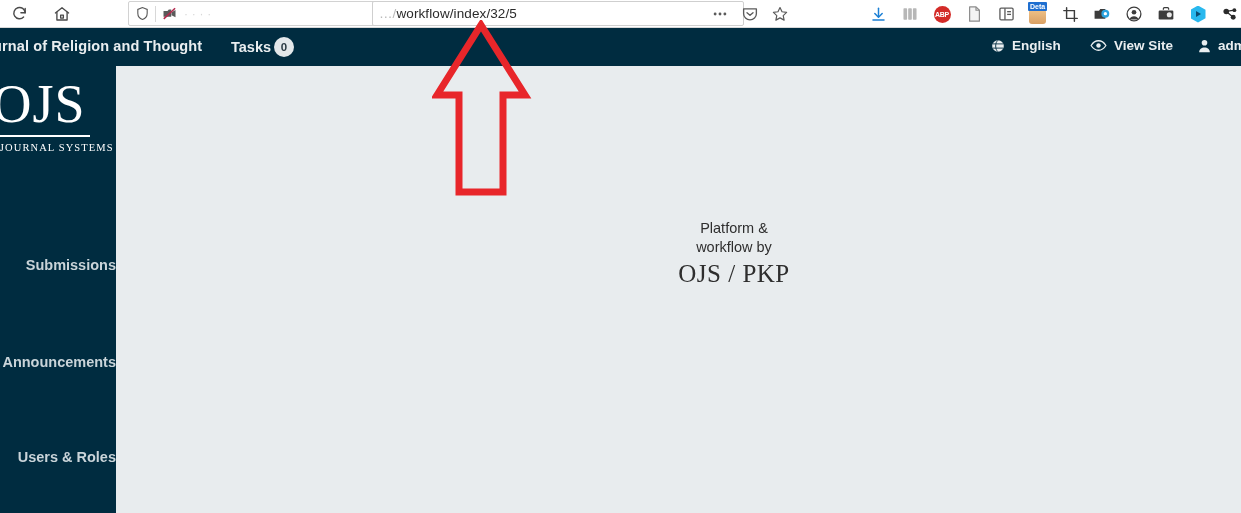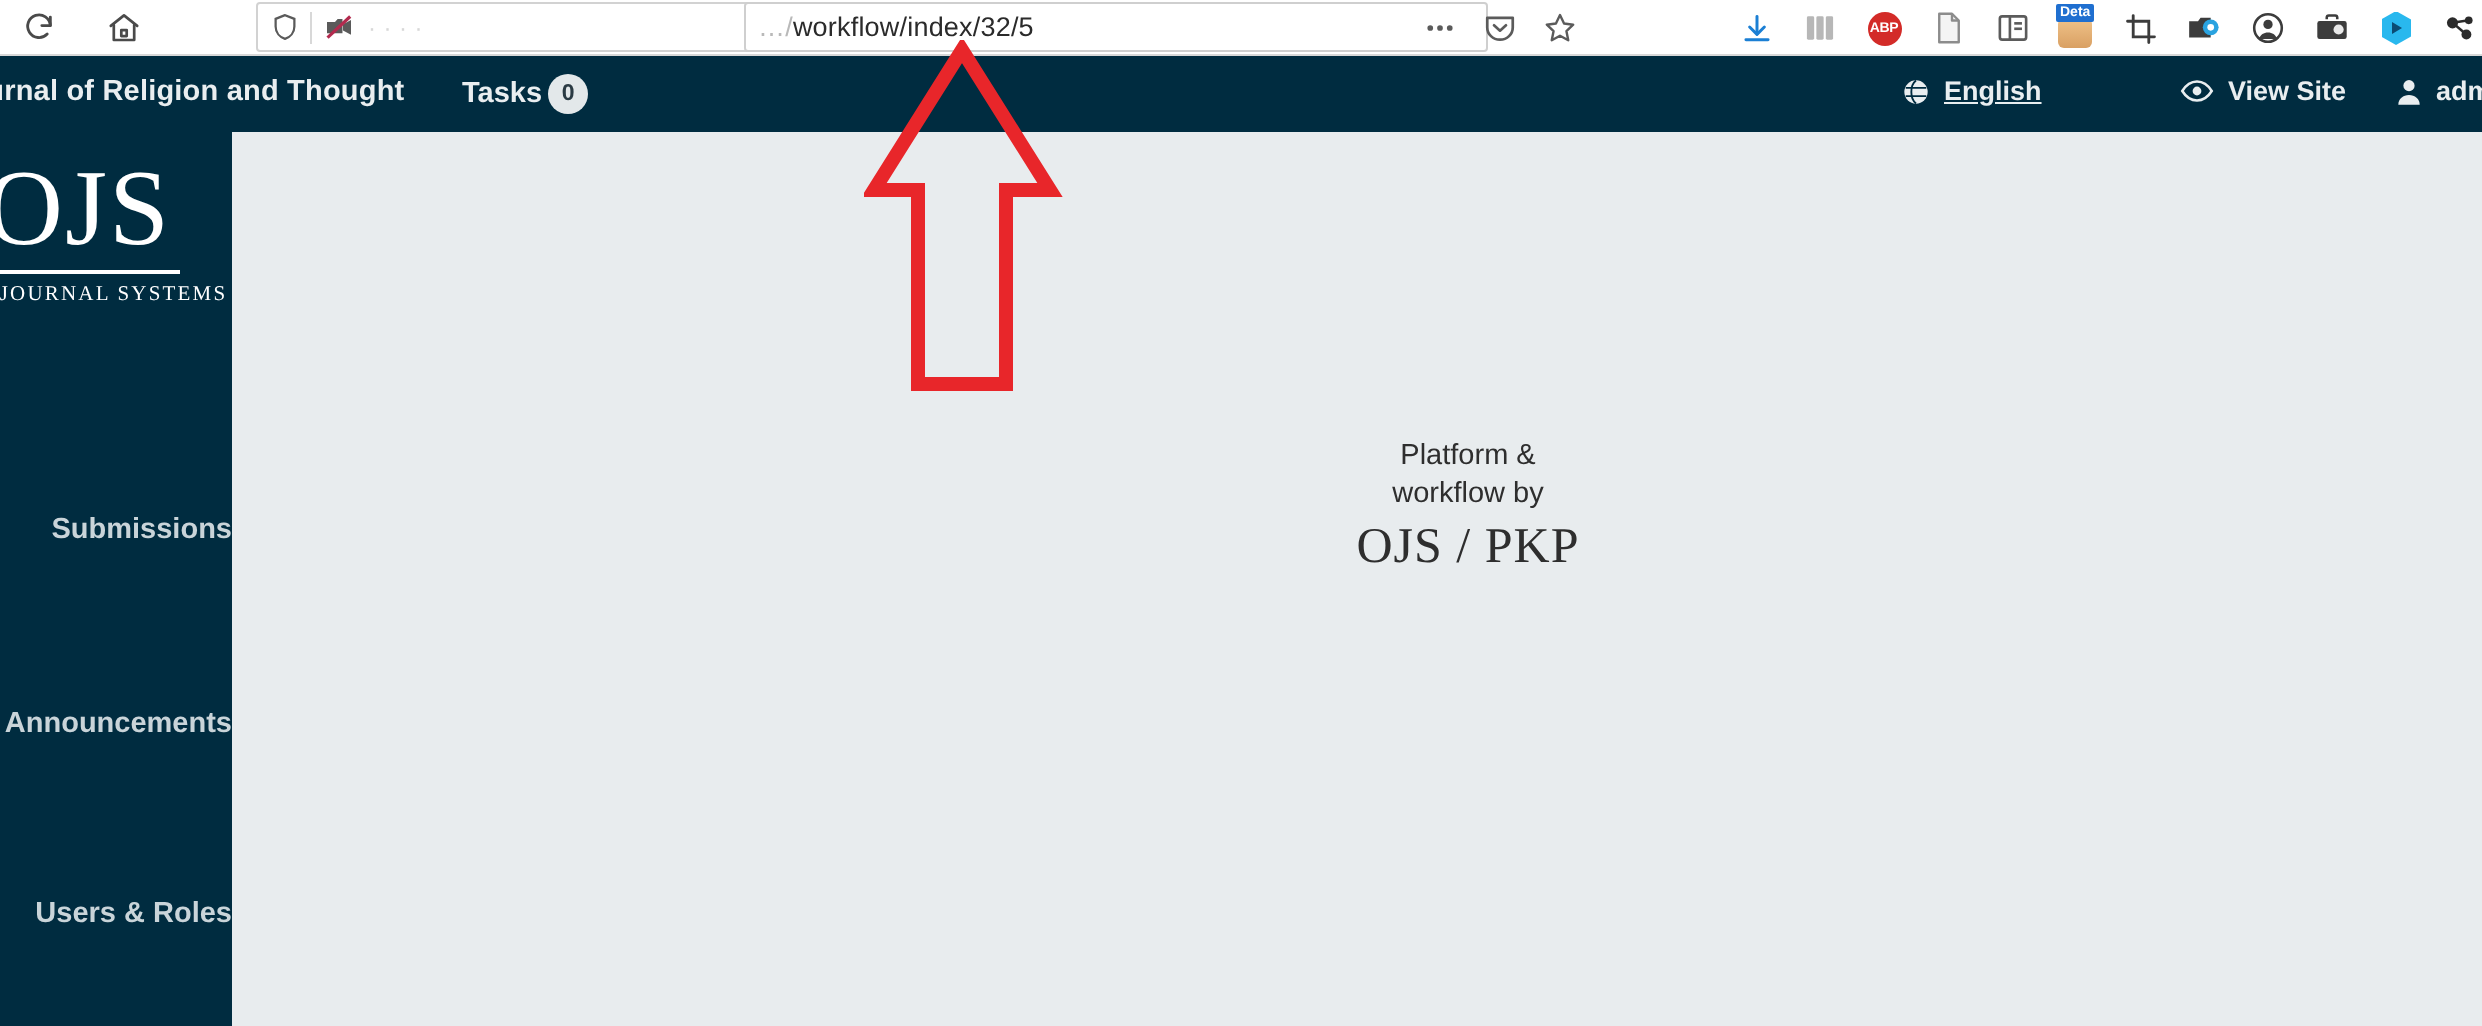--- a/index.html
+++ b/index.html
@@ -222,21 +222,21 @@
     position: absolute;
     top: 10px;
     display: flex;
     align-items: center;
     gap: 7px;
     color: #e9eef0;
     font-size: 13.5px;
     font-weight: bold;
     white-space: nowrap;
   }
-  #hdr-language { left: 951px; text-decoration: underline; }
+  #hdr-language { left: 991px; }
   #hdr-viewsite { left: 1090px; }
   #hdr-user     { left: 1198px; }
   .hdr-right-item svg { display: block; }
 
   
   #sidebar {
     position: absolute;
     left: 0; top: 66px;
     width: 132px;
     height: 447px;

